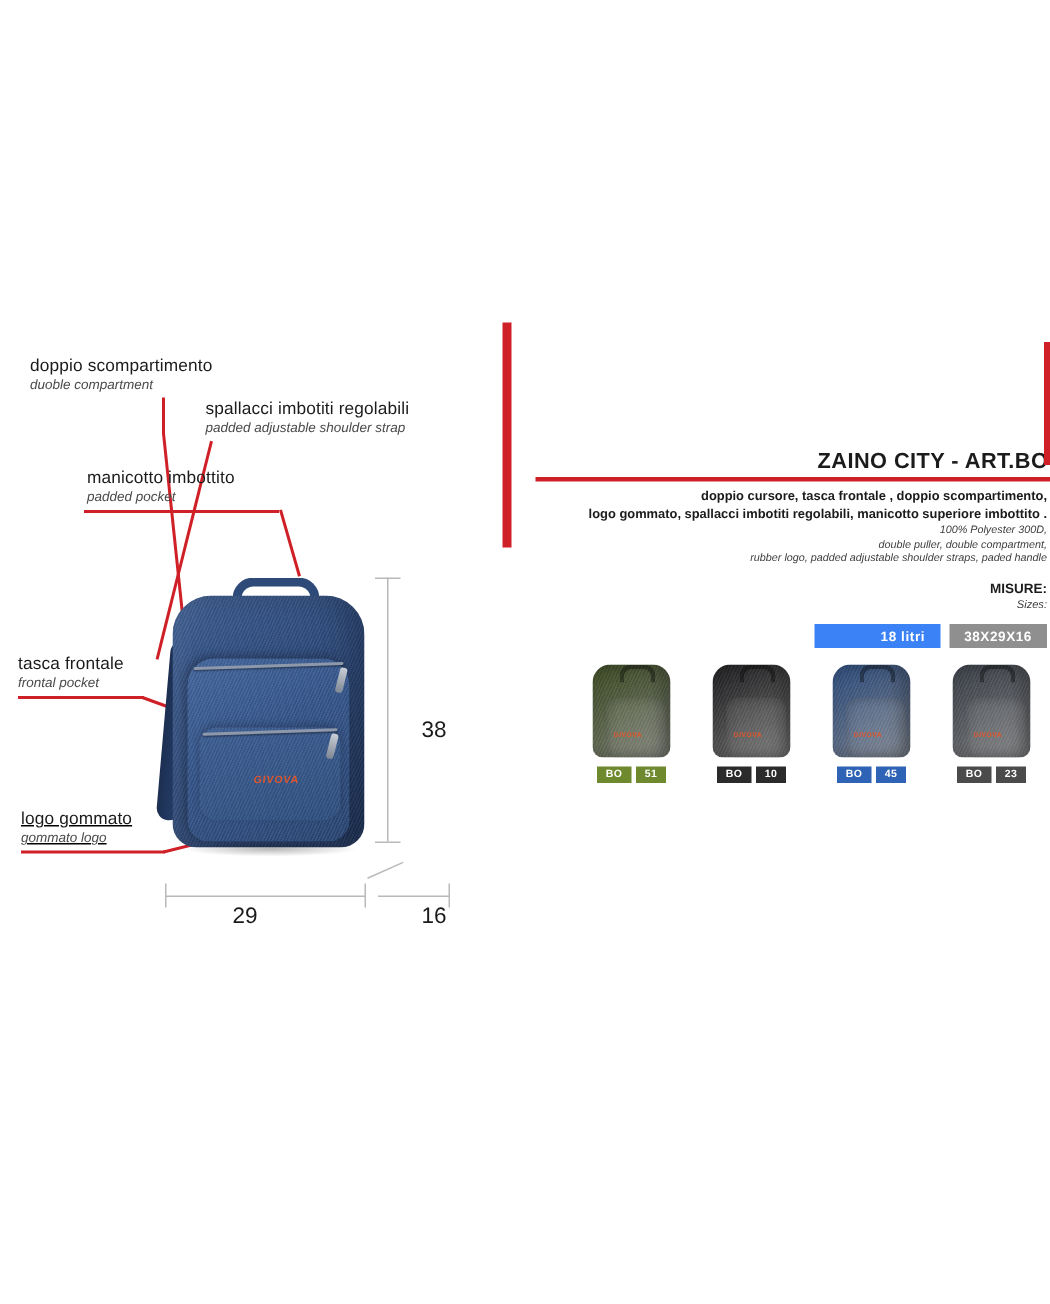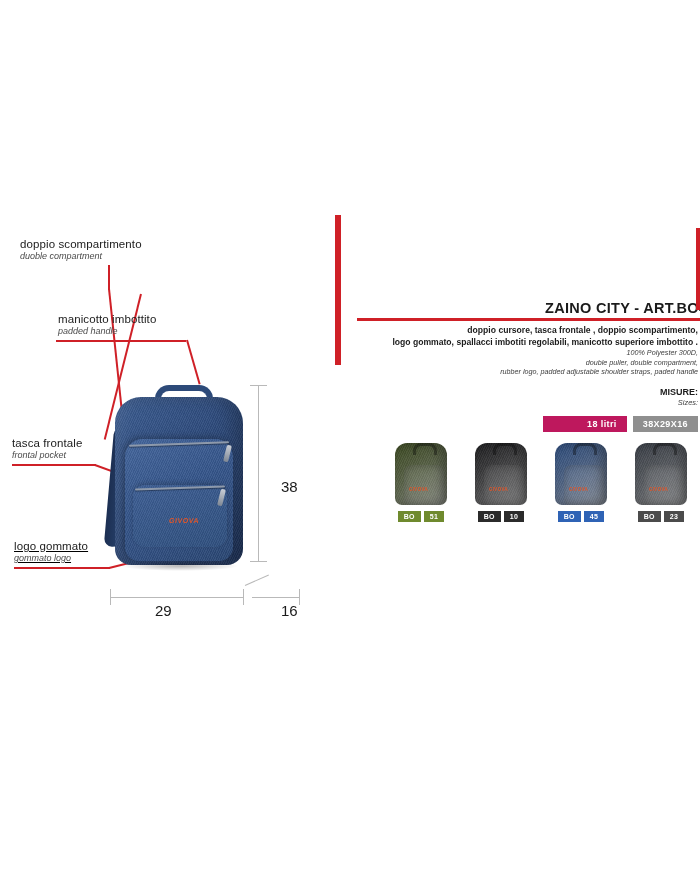--- a/index.html
+++ b/index.html
@@ -335,25 +335,29 @@
 
   <div id="diagram">
 
     <div class="callout" style="left:20px; top:23px;">
       <div class="c-it">doppio scompartimento</div>
       <div class="c-en">duoble compartment</div>
     </div>
     <div class="lead" style="left:108px; top:50px; width:1.6px; height:25px;"></div>
     <div class="lead" style="left:108px; top:74px; width:1.6px; height:145px; transform:rotate(-6deg); transform-origin: top center;"></div>
 
+    <div class="callout" style="left:137px; top:52px;">
+      <div class="c-it">spallacci imbotiti regolabili</div>
+      <div class="c-en">padded adjustable shoulder strap</div>
+    </div>
     <div class="lead" style="left:140px; top:79px; width:1.6px; height:150px; transform:rotate(14deg); transform-origin: top center;"></div>
 
     <div class="callout" style="left:58px; top:98px;">
       <div class="c-it">manicotto imbottito</div>
-      <div class="c-en">padded handle</div>
+      <div class="c-en">padded pocket</div>
     </div>
     <div class="lead" style="left:56px; top:125px; width:130px; height:1.6px;"></div>
     <div class="lead" style="left:186px; top:125px; width:1.6px; height:46px; transform:rotate(-16deg); transform-origin: top center;"></div>
 
     <div class="callout" style="left:12px; top:222px;">
       <div class="c-it">tasca frontale</div>
       <div class="c-en">frontal pocket</div>
     </div>
     <div class="lead" style="left:12px; top:249px; width:84px; height:1.6px;"></div>
     <div class="lead" style="left:95px; top:249px; width:42px; height:1.6px; transform:rotate(20deg); transform-origin:left center;"></div>
@@ -409,21 +413,21 @@
       <div class="spec-en">double puller, double compartment,</div>
       <div class="spec-en">rubber logo, padded adjustable shoulder straps, paded handle</div>
     </div>
 
     <div class="spec" style="top:172px;">
       <div class="misure-it">MISURE:</div>
       <div class="misure-en">Sizes:</div>
     </div>
 
     <div class="badges">
-      <div class="badge orange" style="background: #be185d; padding-left: 44px;">18 litri</div>
+      <div class="badge orange" style="background: #3b82f6; padding-left: 44px;">18 litri</div>
       <div class="badge gray" style="background: rgb(143, 143, 143);">38X29X16</div>
     </div>
 
     <div class="variants">
 
       <div class="variant">
         <div class="v-bag" id="vb0" style="background: repeating-linear-gradient(115deg, rgba(255, 255, 255, 0.05) 0px, rgba(255, 255, 255, 0.05) 1px, rgba(0, 0, 0, 0.05) 1px, rgba(0, 0, 0, 0.05) 2px), linear-gradient(150deg, rgb(60, 74, 34) 0%, rgba(0, 0, 0, 0.45) 130%); box-shadow: rgba(0, 0, 0, 0.3) -6px 0px 12px inset;">
           <div class="v-handle"></div>
           <div class="v-front"></div>
           <div class="v-logo">GIVOVA</div>

